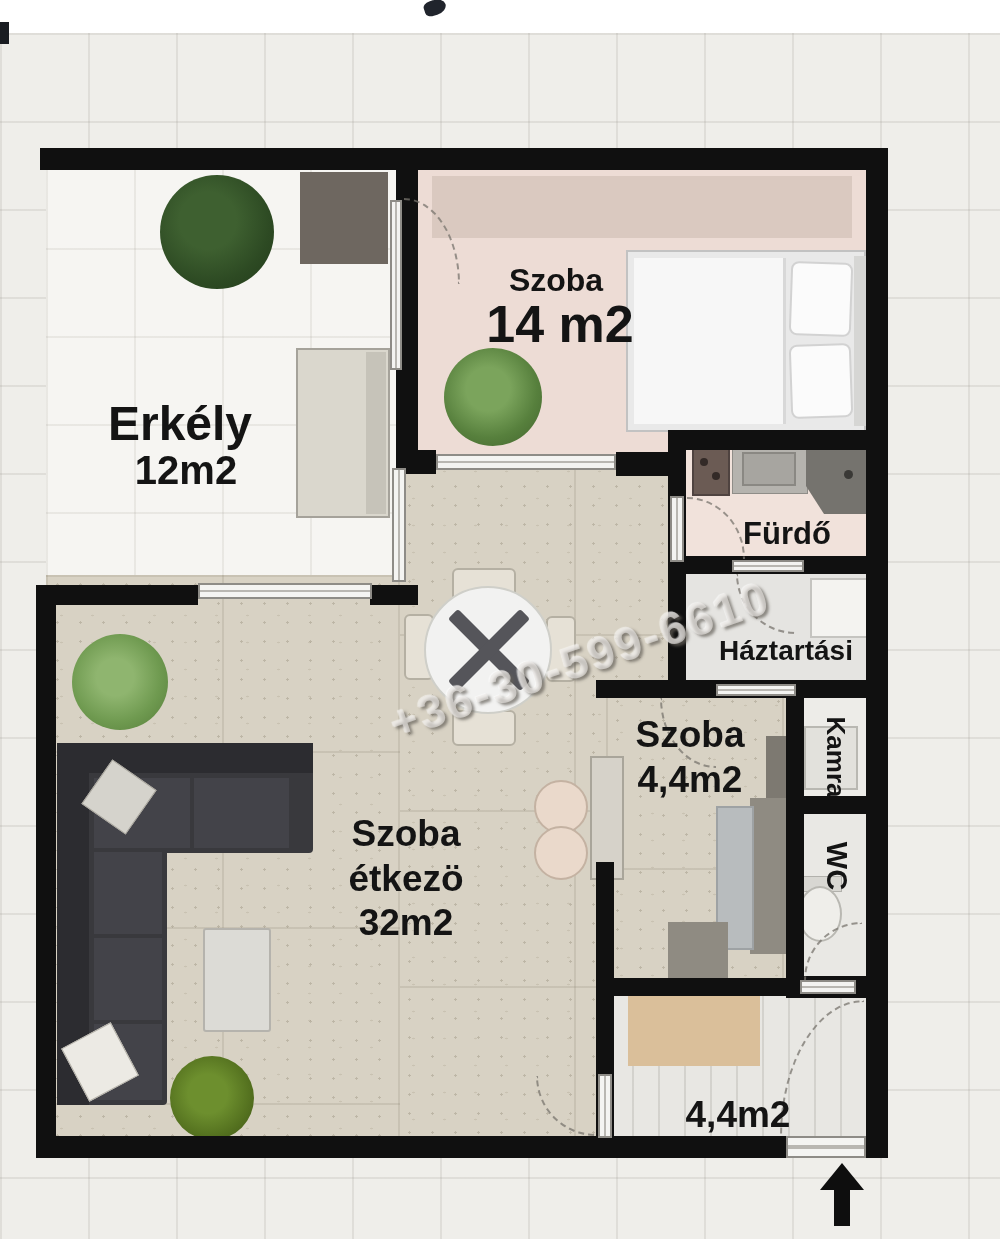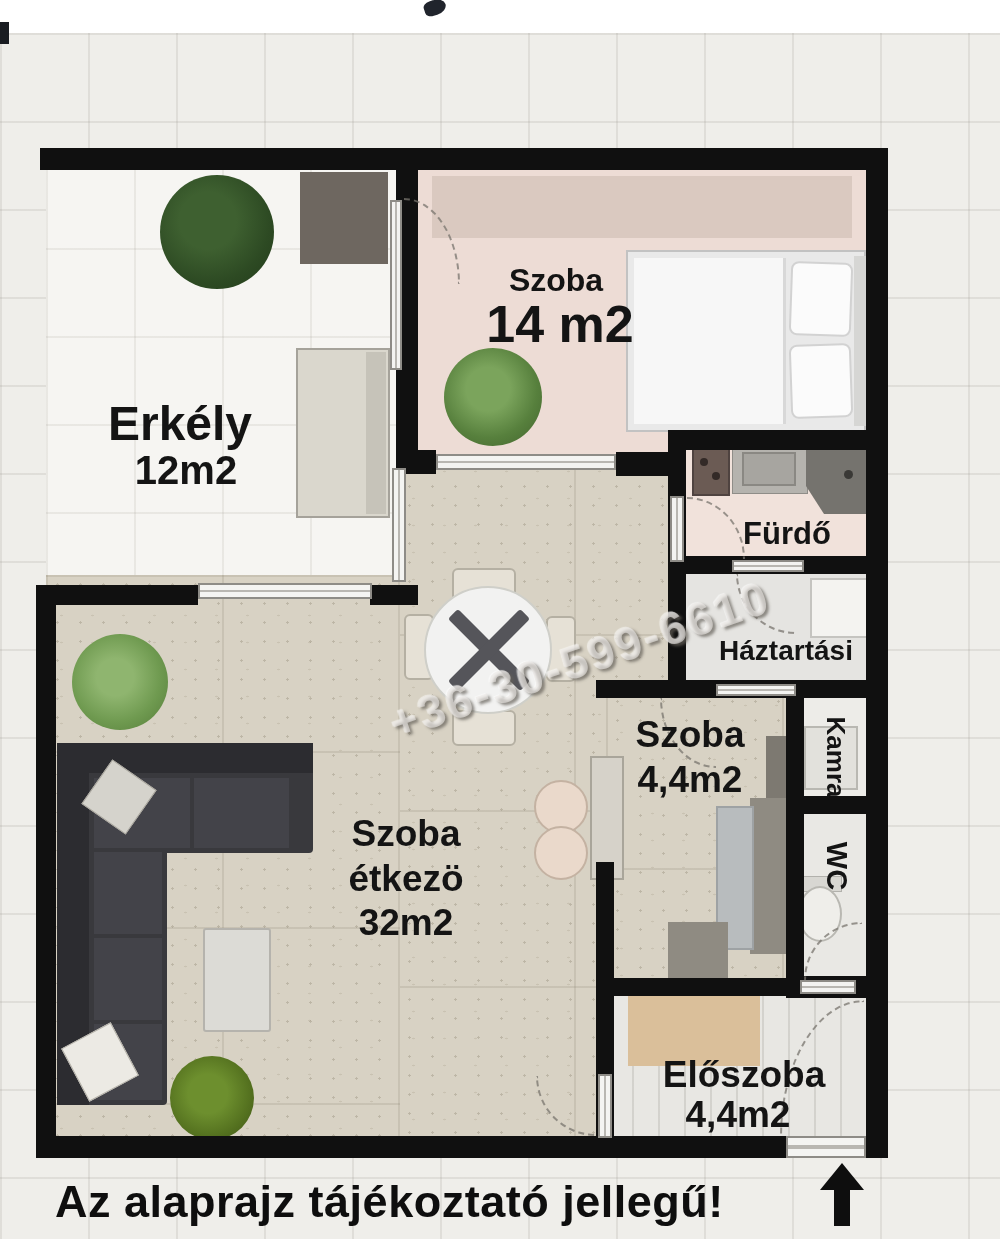--- a/index.html
+++ b/index.html
@@ -195,24 +195,22 @@
   <div class="lbl lbl-rot" style="left:836px;top:757px;font-size:26px;">Kamra</div>
   <div class="lbl lbl-rot" style="left:836px;top:866px;font-size:29px;">WC</div>
 
   <div class="lbl" style="left:690px;top:734px;font-size:37px;">Szoba</div>
   <div class="lbl" style="left:690px;top:779px;font-size:37px;">4,4m2</div>
 
   <div class="lbl" style="left:406px;top:833px;font-size:37px;">Szoba</div>
   <div class="lbl" style="left:406px;top:878px;font-size:37px;">étkezö</div>
   <div class="lbl" style="left:406px;top:922px;font-size:37px;">32m2</div>
 
-  <div class="lbl" style="left:744px;top:1074px;font-size:37px;">Előszoba</div>
   <div class="lbl" style="left:738px;top:1114px;font-size:37px;">4,4m2</div>
 
   <div id="watermark" class="abs">+36-30-599-6610</div>
 
-  <div id="footer-text" class="abs">Az alaprajz tájékoztató jellegű!</div>
   <div id="north-arrow" class="abs">
     <div class="head"></div>
     <div class="stem"></div>
   </div>
 
 </div>
 
 </body></html>

